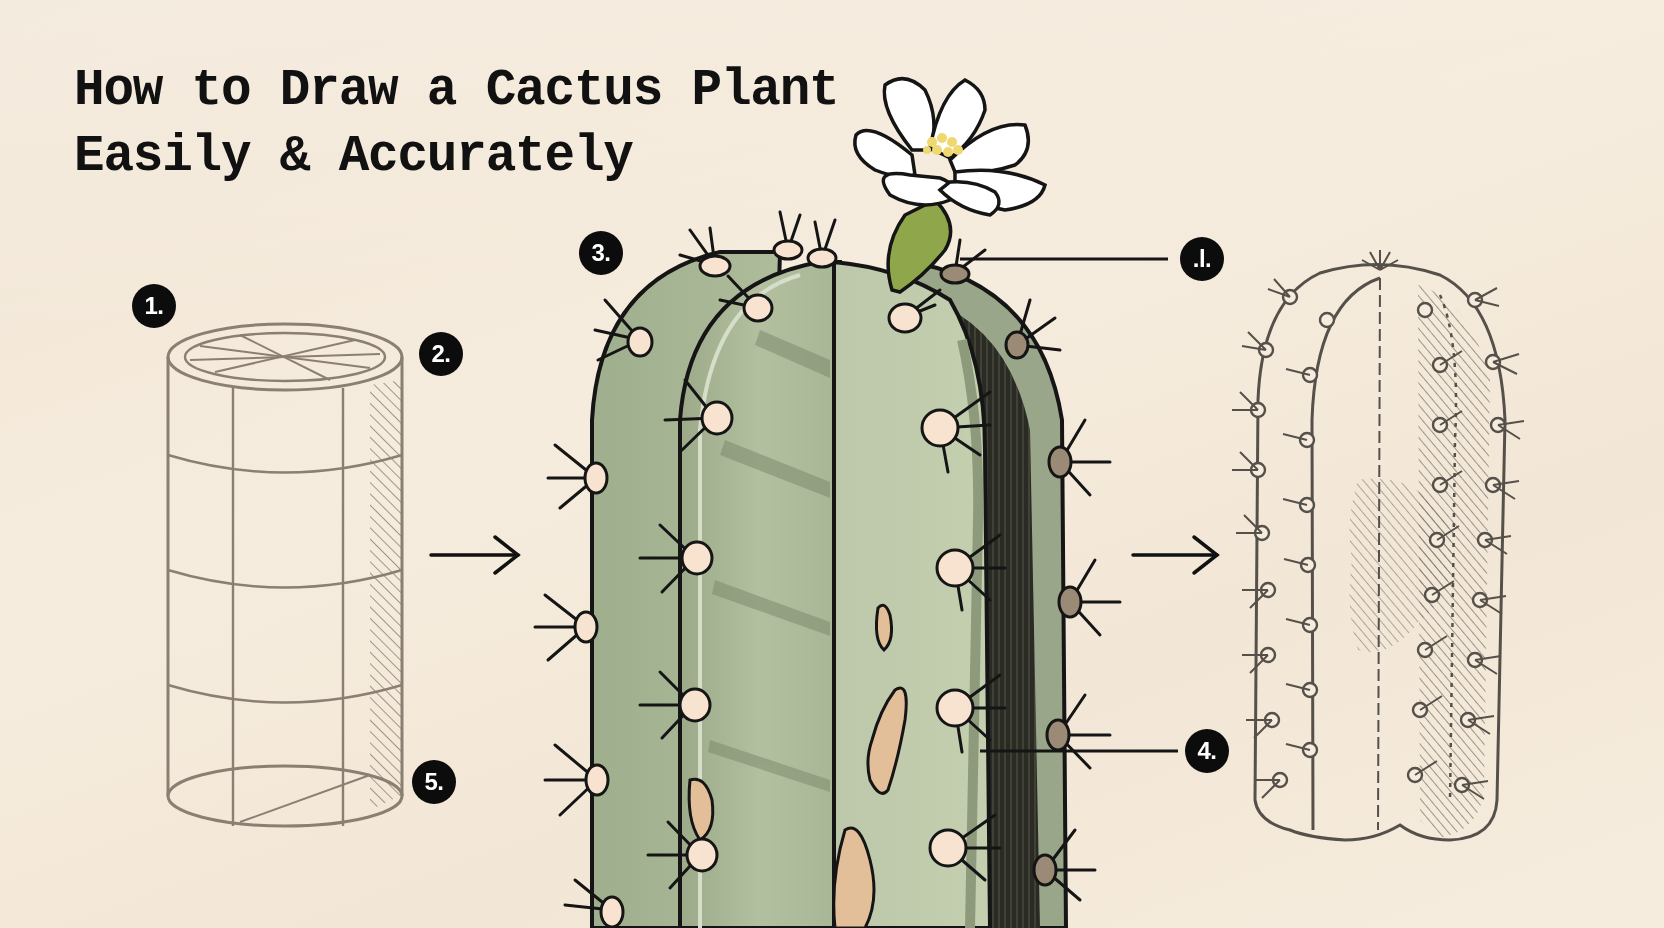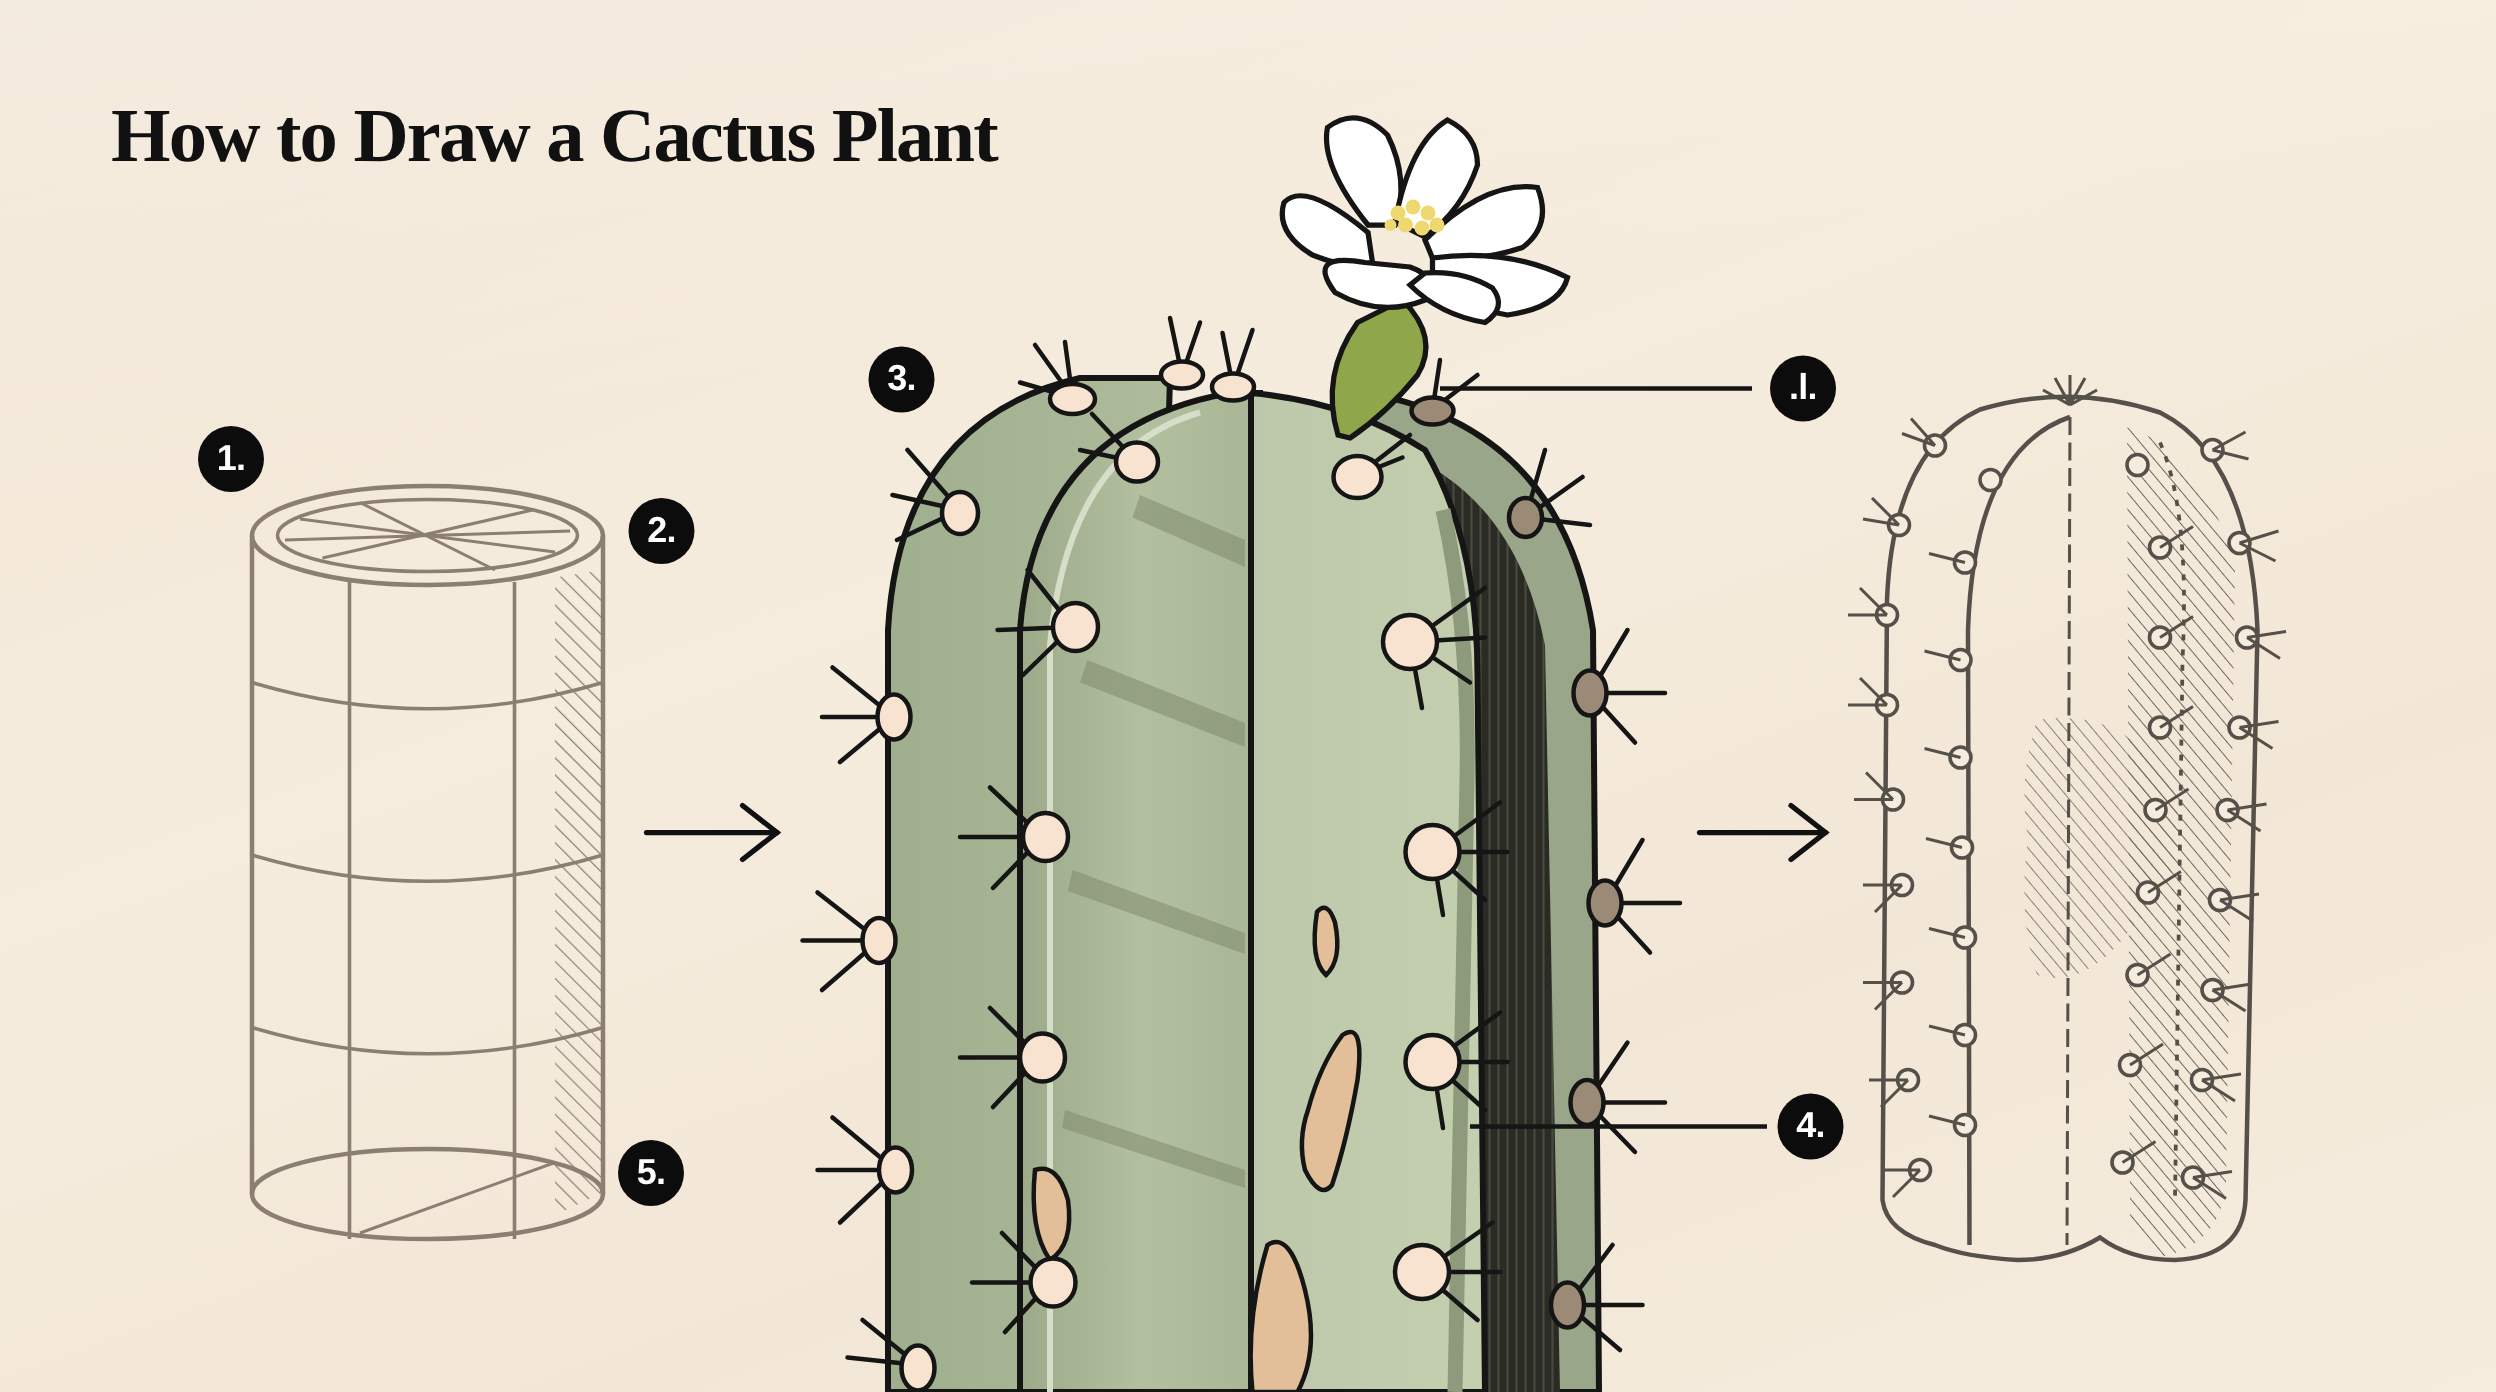--- a/index.html
+++ b/index.html
@@ -10,41 +10,42 @@
   }
   .paper {
     position: absolute; inset: 0;
     background:
       linear-gradient(172deg, rgba(255,255,255,0.25) 0%, rgba(0,0,0,0) 30%),
       linear-gradient(160deg, rgba(230,215,195,0.35) 0%, rgba(246,236,221,0) 40%, rgba(235,222,203,0.35) 70%, rgba(246,236,221,0) 100%),
       #f6ecdd;
   }
   .title {
     position: absolute; left: 74px; top: 58px;
-    font-family: Liberation Serif, serif;
+    font-family: Liberation Mono, monospace;
     font-weight: 700; font-size: 51px; line-height: 66px;
     color: #111; letter-spacing: -1.2px;
   }
   .title div { white-space: nowrap; }
   .marker {
     position: absolute; width: 44px; height: 44px; border-radius: 50%;
     background: #0c0c0c; color: #fff;
     display: flex; align-items: center; justify-content: center;
     font-weight: 700; font-size: 24px; font-family: "Liberation Sans", sans-serif;
     letter-spacing: -0.5px;
   }
   svg.art { position: absolute; left: 0; top: 0; }
 </style>
 </head>
 <body>
 
 <div class="paper"></div>
 
 <div class="title">
   <div>How to Draw a Cactus Plant</div>
+  <div>Easily &amp; Accurately</div>
 </div>
 
 <svg class="art" width="1664" height="928" viewBox="0 0 1664 928">
   <defs>
     <pattern id="hatch" width="8" height="8" patternUnits="userSpaceOnUse" patternTransform="rotate(-45)">
       <line x1="0" y1="0" x2="0" y2="8" stroke="#8a7f72" stroke-width="1.6"></line>
     </pattern>
     <pattern id="hatch2" width="7" height="7" patternUnits="userSpaceOnUse" patternTransform="rotate(-40)">
       <line x1="0" y1="0" x2="0" y2="7" stroke="#6b655e" stroke-width="1.3"></line>
     </pattern>

